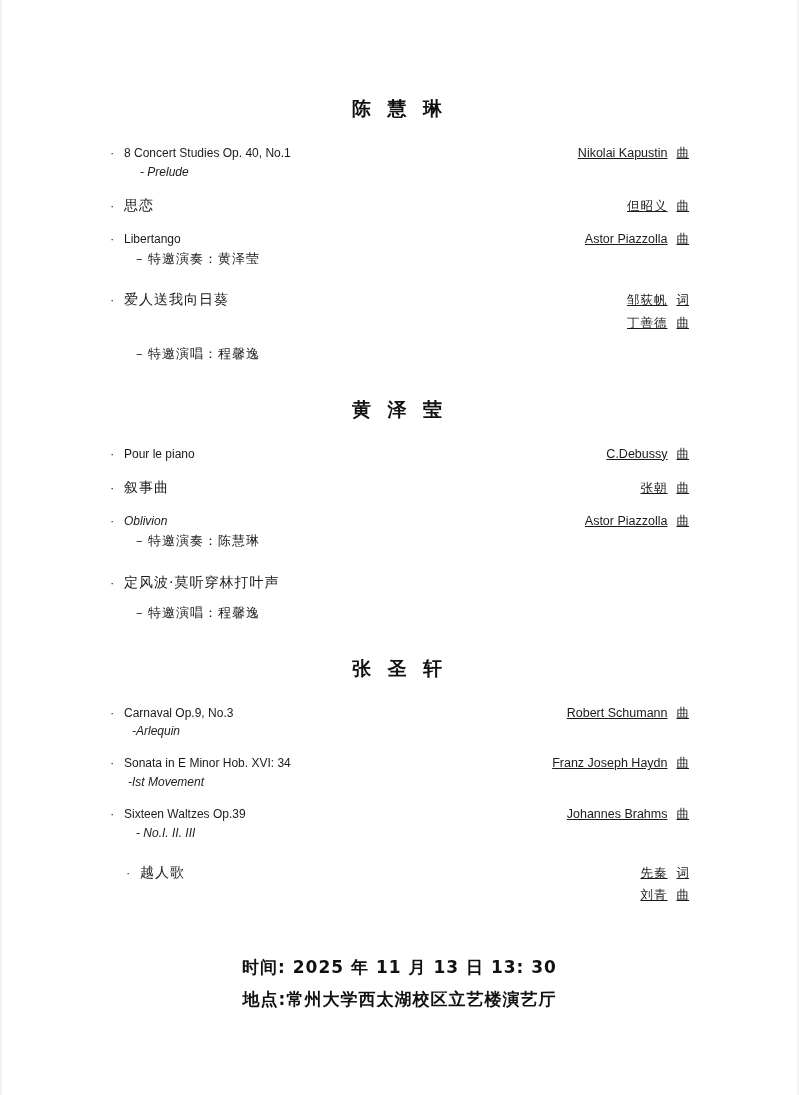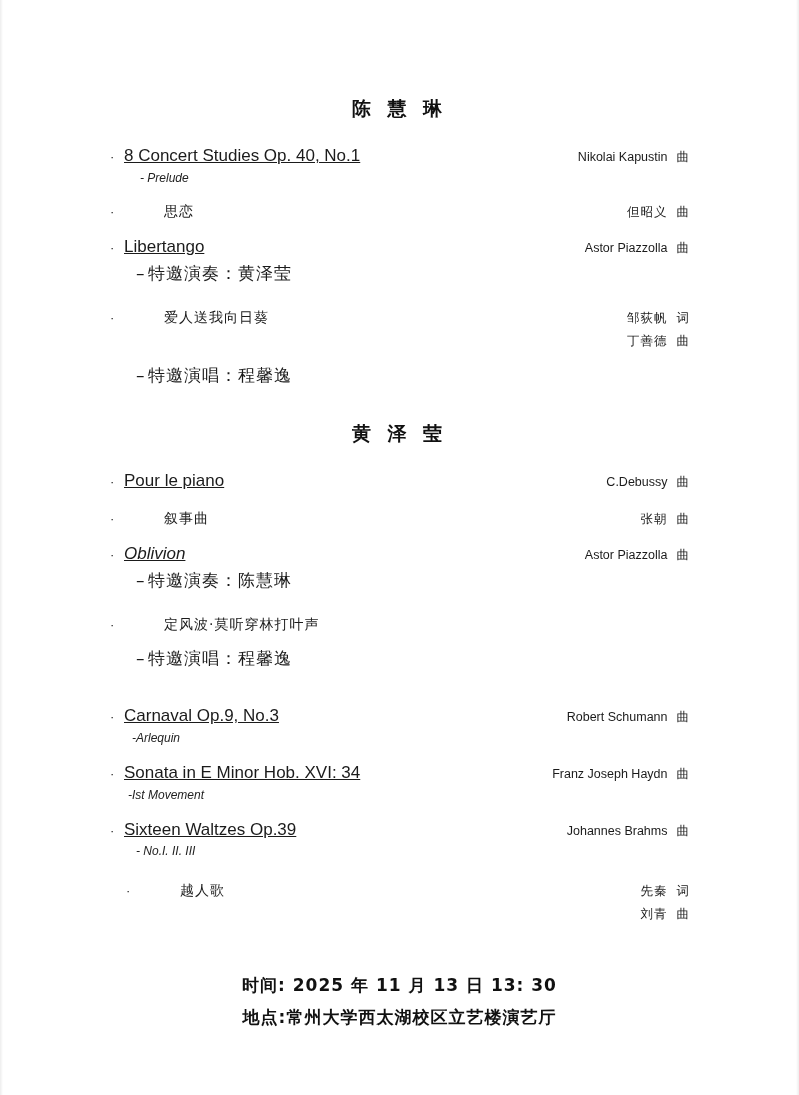--- a/index.html
+++ b/index.html
@@ -76,54 +76,53 @@
     width: 14px;
     display: inline-block;
     text-align: left;
     font-size: 13px;
     color: #1b1b1b;
   }
   .indent-1 { padding-left: 0px; }
   .indent-2 { padding-left: 16px; }
   .piece-en {
     font-family: "Liberation Sans", sans-serif;
-    font-size: 17px;
-    text-decoration: underline;
+    font-size: 12px;
   }
   .piece-cn {
     font-family: "DejaVu Sans", sans-serif;
     font-size: 14px;
     letter-spacing: 1px;
-    margin-left: 40px;
   }
   .sub {
     font-style: italic;
     font-size: 12px;
     padding-left: 30px;
     color: #222;
     line-height: 1.5;
   }
   .sub-cn {
     font-family: "DejaVu Sans", sans-serif;
     font-style: normal;
-    font-size: 17px;
+    font-size: 13px;
     padding-left: 26px;
     color: #1b1b1b;
     letter-spacing: 1px;
     line-height: 1.6;
   }
   .dash {
     display: inline-block;
     width: 12px;
   }
   .right {
     font-size: 12.5px;
     color: #1b1b1b;
     white-space: nowrap;
     text-align: left;
+    text-decoration: underline;
   }
   .right .role {
     font-family: "DejaVu Sans", sans-serif;
     margin-left: 9px;
     font-size: 12.5px;
   }
   .right .credit-cn {
     font-family: "DejaVu Sans", sans-serif;
     letter-spacing: 1px;
     margin-top: 32px;
@@ -272,20 +271,21 @@
           </div>
         </div>
         <div class="spacer-sm"></div>
         <div class="sub-cn"><span class="dash">–</span><span>特邀演唱：程馨逸</span></div>
       </div>
     </div>
 
     <div class="spacer-lg"></div>
 
     <div class="section">
+      <div class="performer-title">张 圣 轩</div>
 
       <div class="entry">
         <div class="row">
           <div class="left indent-1">
             <span class="bullet">·</span>
             <span class="piece-en">Carnaval   Op.9, No.3</span>
           </div>
           <div class="right">
             <span>Robert Schumann</span><span class="role">曲</span>
           </div>

